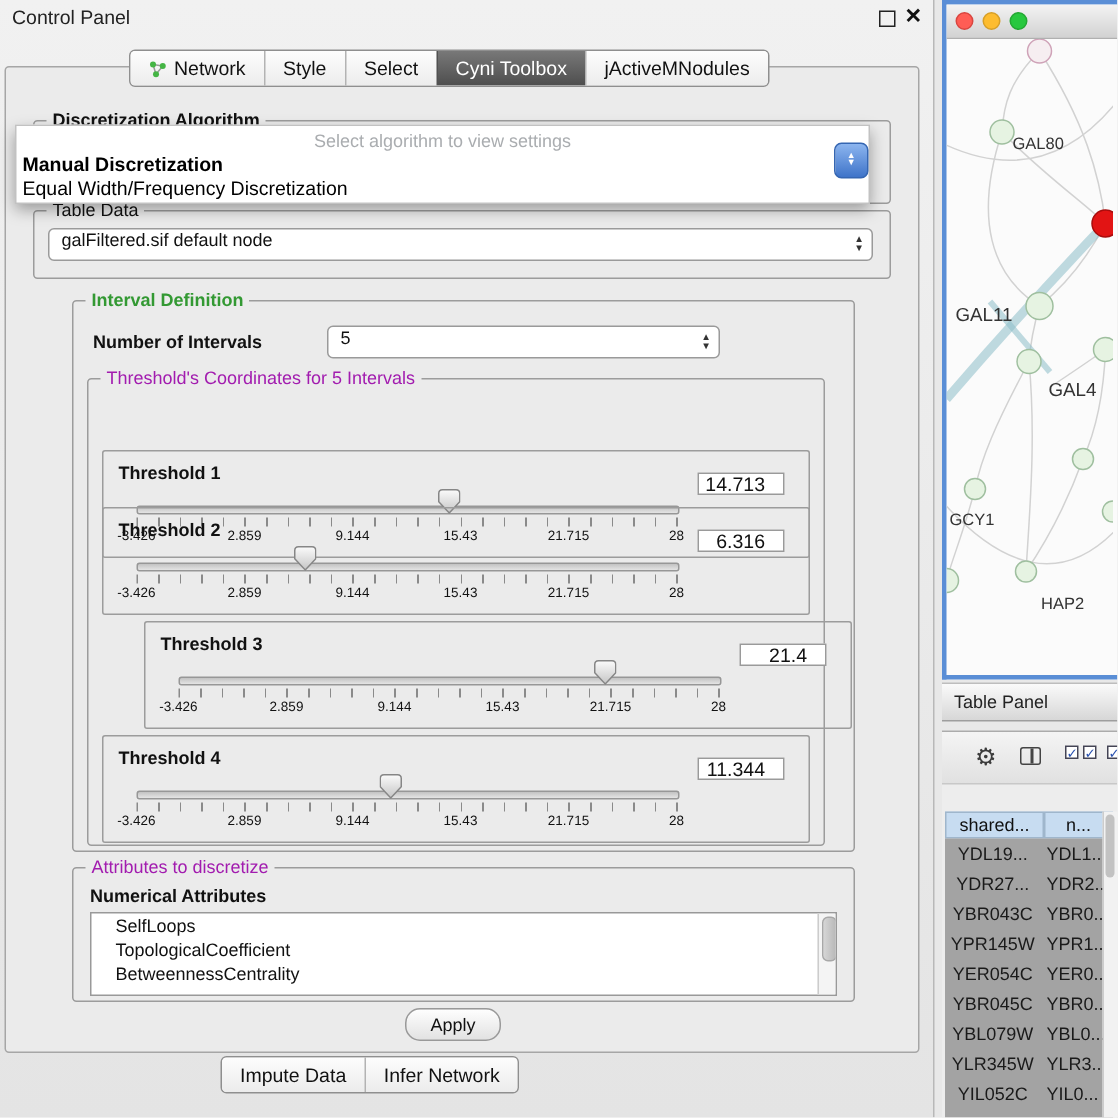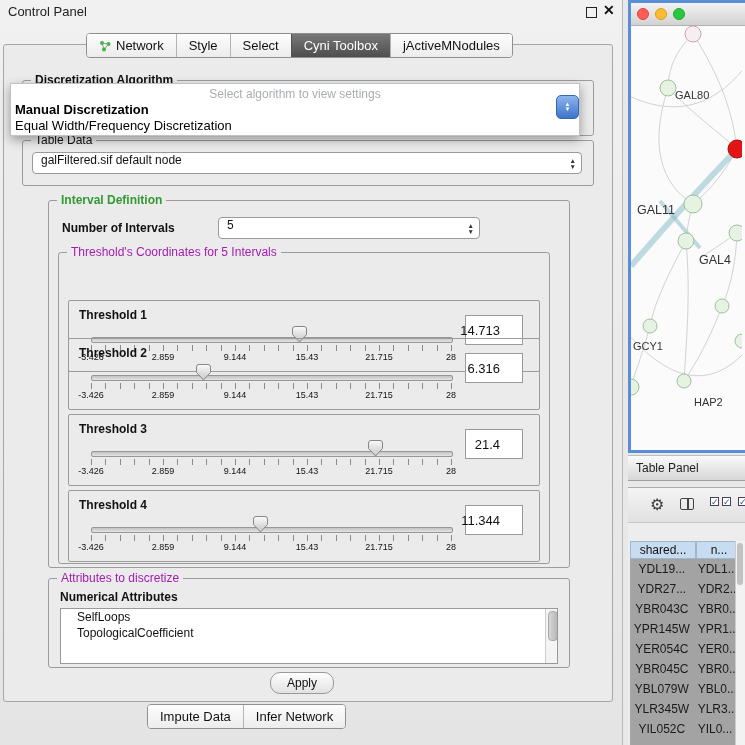--- a/index.html
+++ b/index.html
@@ -52,23 +52,23 @@
   .thr-label{position:absolute;left:10px;top:7px;font-size:12px;font-weight:bold;color:#111;}
   .track{position:absolute;left:22px;top:36px;width:360px;height:4px;border:1px solid #979797;border-radius:2px;
          background:linear-gradient(#c3c3c3,#e4e4e4);}
   .track-zone{position:absolute;left:22px;top:25px;width:360px;height:20px;}
   .thumb{position:absolute;top:0;width:15px;height:17px;}
   .ticks{position:absolute;left:22px;top:44px;width:361px;height:6px;
          background-image:repeating-linear-gradient(90deg,#8a8a8a 0,#8a8a8a 1px,transparent 1px,transparent 14.4px);}
   .tick-labels{position:absolute;left:22px;top:51px;width:360px;height:11px;}
   .tlabel{position:absolute;transform:translateX(-50%);font-size:9px;color:#111;white-space:nowrap;top:0;}
   .t0{left:0}.t1{left:20%}.t2{left:40%}.t3{left:60%}.t4{left:80%}.t5{left:100%}
-  .valbox{position:absolute;right:16px;top:14px;width:58px;height:30px;background:#fff;border:1px solid #9a9a9a;
+  .valbox{position:absolute;right:16px;top:14px;width:58px;height:15px;background:#fff;border:1px solid #9a9a9a;
           font-size:13px;color:#111;display:flex;align-items:center;justify-content:flex-end;
-          padding-right:22px;box-sizing:border-box;}
+          padding-right:12px;box-sizing:border-box;}
 
   
   .listbox{position:absolute;left:60px;top:608px;width:496px;height:54px;background:#fff;border:1px solid #999;
            overflow:hidden;font-size:12px;color:#111;}
   .list-item{height:16px;line-height:16px;padding-left:16px;}
   .list-scroll{position:absolute;right:0;top:0;width:12px;height:100%;background:#f4f4f4;border-left:1px solid #ccc;box-sizing:border-box;}
   .list-thumb{position:absolute;left:1.5px;top:2px;width:8px;height:28px;border:1px solid #a8a8a8;border-radius:4px;
               background:linear-gradient(90deg,#d6d6d6,#b9b9b9);}
 
   .apply-btn{position:absolute;left:270px;top:672px;width:62px;height:20px;border:1px solid #999;border-radius:10px;
@@ -232,21 +232,21 @@
         <span class="tlabel t0">-3.426</span>
         <span class="tlabel t1">2.859</span>
         <span class="tlabel t2">9.144</span>
         <span class="tlabel t3">15.43</span>
         <span class="tlabel t4">21.715</span>
         <span class="tlabel t5">28</span>
       </div>
       <div class="valbox">6.316</div>
     </div>
 
-    <div class="thr" style="top:414px;">
+    <div class="thr" style="top:414px;margin-left:28px;">
       <div class="thr-label">Threshold 3</div>
       <div class="track"></div>
       <div class="track-zone">
         <div class="thumb" style="left: calc(79% - 7px);">
           <svg width="15" height="17" viewBox="0 0 15 17">
               <path d="M3 .5 H12 Q14.5 .5 14.5 3 V8.5 L7.5 16 L.5 8.5 V3 Q.5 .5 3 .5 Z" fill="url(#thumbGrad)" stroke="#868686"></path>
             </svg>
         </div>
       </div>
       <div class="ticks"></div>
@@ -283,20 +283,21 @@
       <div class="valbox">11.344</div>
     </div>
 
     <div class="group" style="left:48px;top:578px;width:520px;height:88px;">
       <span class="group-label lbl-blue">Attributes to discretize</span>
     </div>
     <div style="position:absolute;left:60px;top:590px;font-size:12px;font-weight:bold;color:#111;">Numerical Attributes</div>
     <div class="listbox">
       <div class="list-item">SelfLoops</div>
       <div class="list-item">TopologicalCoefficient</div>
+      <div class="list-item">BetweennessCentrality</div>
       <div class="list-scroll">
         <div class="list-thumb"></div>
       </div>
     </div>
 
     <div class="apply-btn">Apply</div>
 
     <div class="seg-bar" style="left:147px;top:704px;">
       <div class="seg">
         <span>Impute Data</span>

